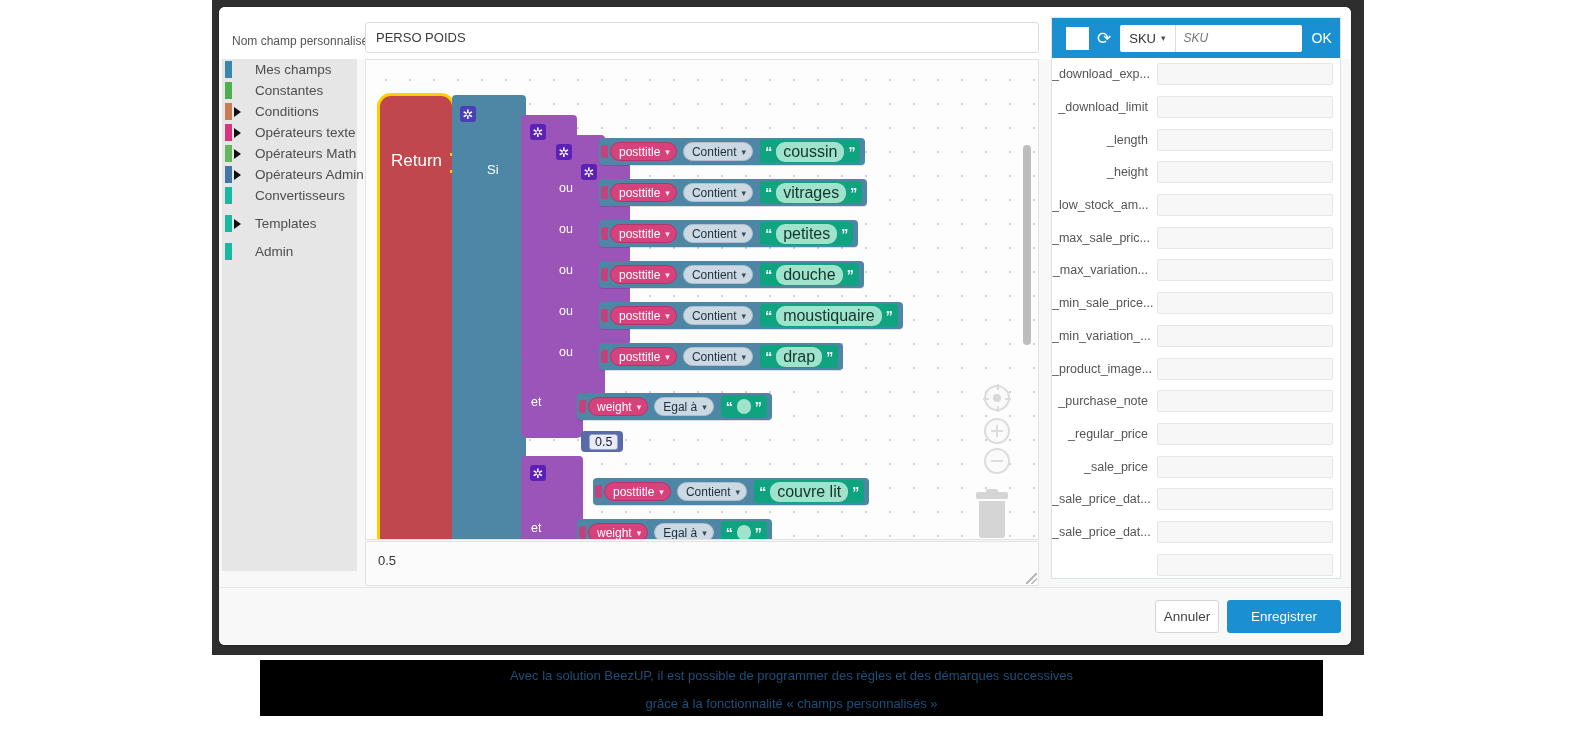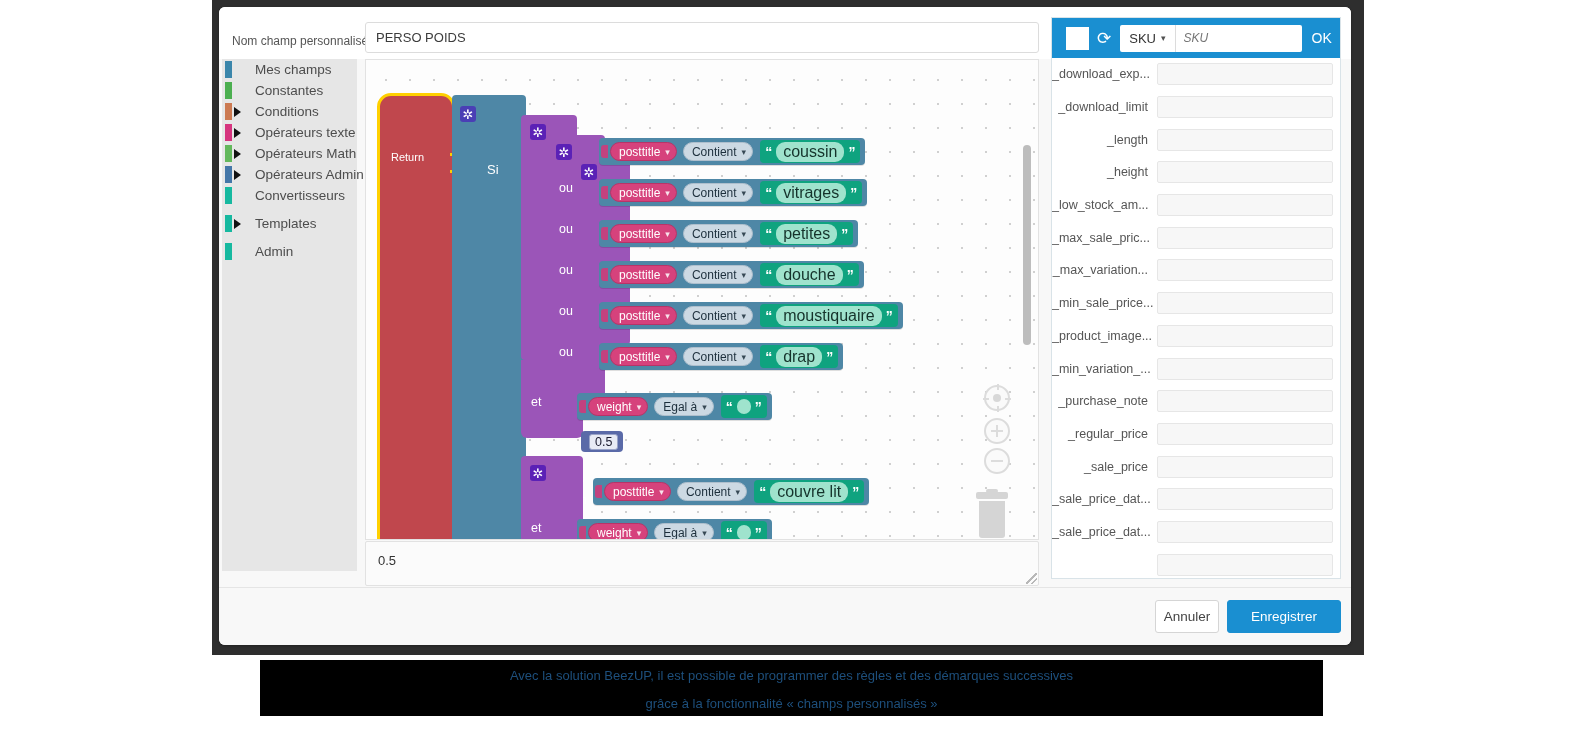--- a/index.html
+++ b/index.html
@@ -123,21 +123,21 @@
   .blk { position: absolute; }
 
   .return-blk {
     left: 11px; top: 33px; width: 78px; height: 488px;
     background: #c0474d;
     border: 3px solid #ffd000;
     border-radius: 14px 14px 0 0;
   }
   .return-blk .lbl {
     position:absolute; left: 11px; top: 55px;
-    color: #fff; font-size: 11px;
+    color: #fff; font-size: 17px;
   }
   .return-notch {
     position: absolute; right: -9px; top: 57px; width: 11px; height: 20px;
     background: #c0474d; border: 3px solid #ffd000; border-left: none;
     border-radius: 0 6px 6px 0;
   }
 
   .si-blk {
     left: 86px; top: 35px; width: 74px; height: 488px;
     background: #4e87a6;
@@ -619,25 +619,25 @@
         </div>
         <div class="pv-row">
           <span class="pv-rowlabel">_max_variation...</span>
           <span class="pv-rowinput"></span>
         </div>
         <div class="pv-row">
           <span class="pv-rowlabel">_min_sale_price...</span>
           <span class="pv-rowinput"></span>
         </div>
         <div class="pv-row">
+          <span class="pv-rowlabel">_min_variation_...</span>
+          <span class="pv-rowinput"></span>
+        </div>
+        <div class="pv-row">
           <span class="pv-rowlabel">_product_image...</span>
-          <span class="pv-rowinput"></span>
-        </div>
-        <div class="pv-row">
-          <span class="pv-rowlabel">_min_variation_...</span>
           <span class="pv-rowinput"></span>
         </div>
         <div class="pv-row">
           <span class="pv-rowlabel">_purchase_note</span>
           <span class="pv-rowinput"></span>
         </div>
         <div class="pv-row">
           <span class="pv-rowlabel">_regular_price</span>
           <span class="pv-rowinput"></span>
         </div>

